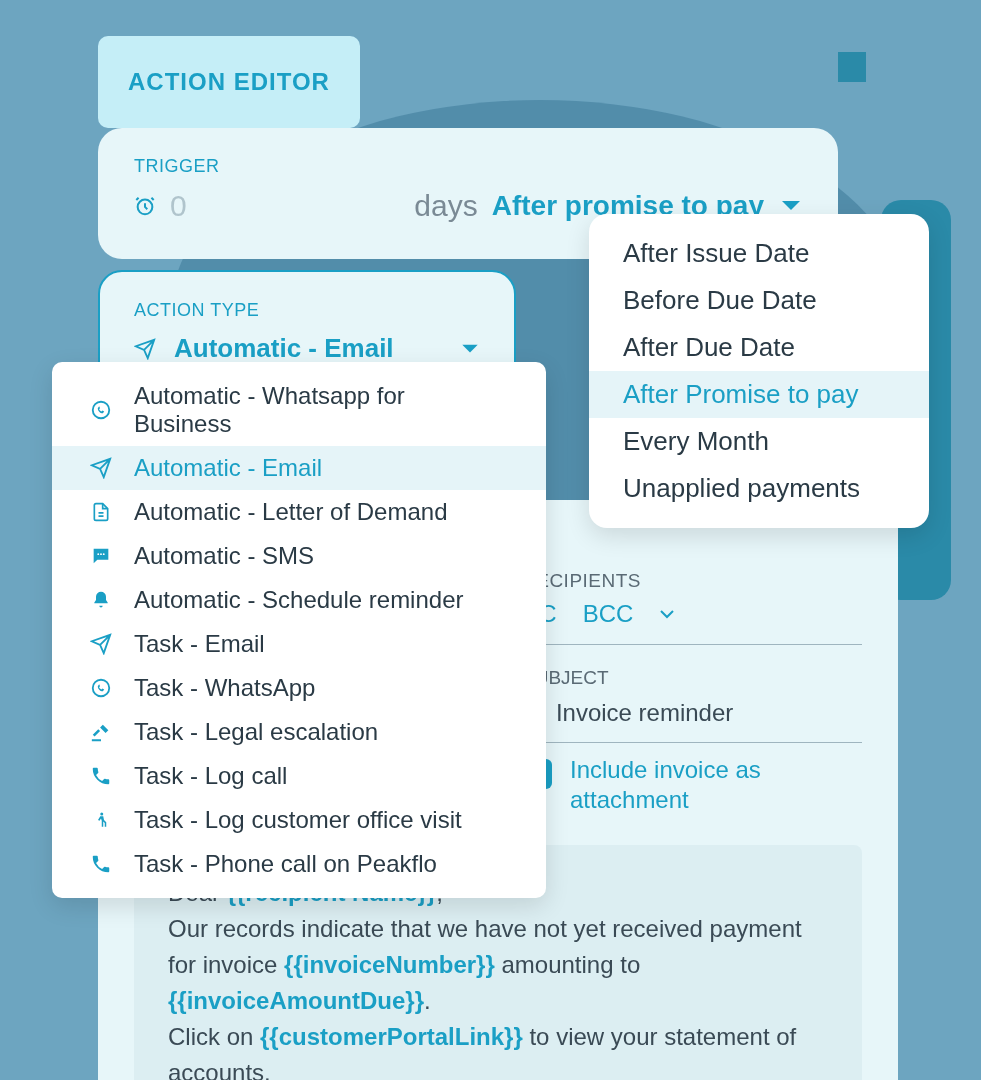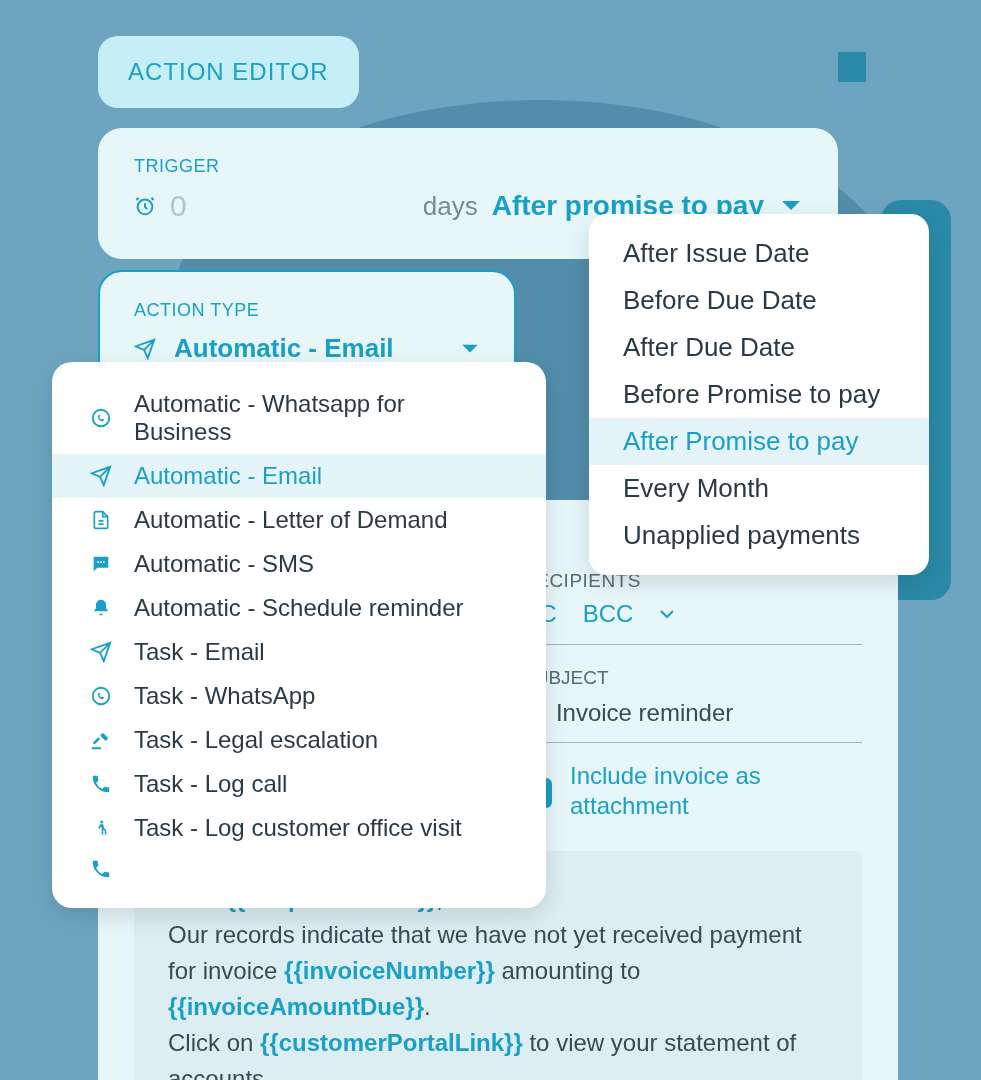--- a/index.html
+++ b/index.html
@@ -1,51 +1,51 @@
 <!DOCTYPE html>
 <html><head>
 <meta charset="utf-8">
 <style>
 * { box-sizing: border-box; margin: 0; padding: 0; font-family: -apple-system, BlinkMacSystemFont, 'Segoe UI', sans-serif; }
 body { background: #6da5c0; width: 981px; height: 1080px; position: relative; overflow: hidden; }
-.badge { position: absolute; top: 36px; left: 98px; background: #c5eef7; color: #1a9fc5; font-size: 24px; font-weight: 400; letter-spacing: 1px; padding: 22px 30px; border-radius: 20px; z-index: 10; }
+.badge { position: absolute; top: 36px; left: 98px; background: #c5eef7; color: #1a9fc5; font-size: 24px; font-weight: 700; letter-spacing: 1px; padding: 32px 30px; border-radius: 10px; z-index: 10; }
 .top-icon { position: absolute; top: 52px; right: 115px; width: 28px; height: 30px; background: #2a8aa8; z-index: 1; }
 .bg-blob { position: absolute; top: 100px; left: 170px; width: 740px; height: 430px; background: #2a6a8a; border-radius: 50%; opacity: 0.4; z-index: 0; }
 .bg-blob2 { position: absolute; top: 200px; right: 30px; width: 70px; height: 400px; background: #2a8aa8; border-radius: 20px; z-index: 0; }
 .card { background: #e7f6f9; border-radius: 24px; position: absolute; z-index: 5; }
 .trigger-card { top: 128px; left: 98px; width: 740px; padding: 28px 36px 36px 36px; }
 .section-label { color: #1a9fc5; font-size: 18px; font-weight: 500; letter-spacing: 0.5px; margin-bottom: 12px; }
 .trigger-row { display: flex; align-items: center; justify-content: space-between; }
 .trigger-left { display: flex; align-items: center; gap: 14px; }
-.days-text { color: #7a8a95; font-size: 26px; margin-right: 14px; }
+.days-text { color: #7a8a95; font-size: 30px; margin-right: 14px; }
 .trigger-select { color: #1a9fc5; font-size: 28px; font-weight: 600; display: flex; align-items: center; gap: 16px; cursor: pointer; }
 .trigger-right { display: flex; align-items: center; }
 .zero { color: #b0c4cc; font-size: 30px; }
 .dropdown-trigger-menu { position: absolute; top: 214px; right: 52px; width: 340px; background: #fff; border-radius: 18px; box-shadow: 0 8px 24px rgba(0,0,0,0.12); padding: 16px 0; z-index: 50; }
 .dd-item { padding: 8px 34px; font-size: 26px; color: #2a3a45; cursor: pointer; }
 .dd-item.selected { color: #1a9fc5; background: #e5f4f8; }
 .action-card { top: 270px; left: 98px; width: 418px; border: 2px solid #1a9fc5; padding: 28px 34px 34px 34px; z-index: 6; }
 .action-select-row { display: flex; align-items: center; justify-content: space-between; margin-top: 4px; }
 .action-select-left { display: flex; align-items: center; gap: 18px; }
 .action-name { color: #1a9fc5; font-size: 26px; font-weight: 600; }
-.action-dropdown { position: absolute; top: 362px; left: 52px; width: 494px; background: #fff; border-radius: 20px; box-shadow: 0 8px 24px rgba(0,0,0,0.12); padding: 20px 0; z-index: 60; }
+.action-dropdown { position: absolute; top: 362px; left: 52px; width: 494px; background: #fff; border-radius: 10px; box-shadow: 0 8px 24px rgba(0,0,0,0.12); padding: 12px 0; z-index: 60; }
 .action-item { display: flex; align-items: center; gap: 22px; padding: 8px 38px; font-size: 24px; color: #2a3a45; cursor: pointer; }
 .action-item.selected { background: #e5f4f8; color: #1a9fc5; }
 .ai-icon { width: 22px; height: 22px; display: flex; align-items: center; justify-content: center; flex-shrink: 0; }
 .details-card { top: 500px; left: 98px; width: 800px; padding: 34px 36px 40px 36px; z-index: 4; }
 .two-col { display: flex; gap: 48px; margin-top: 36px; }
 .col { flex: 1; }
 .col-left { visibility: hidden; }
 .col .section-label { color: #5a6a75; font-size: 19px; margin-bottom: 8px; }
 .recipients-row { display: flex; align-items: center; gap: 26px; color: #1a9fc5; font-size: 24px; font-weight: 500; border-bottom: 1px solid #9fb5bf; padding-bottom: 16px; }
 .subject-label { color: #5a6a75; font-size: 19px; margin-top: 22px; margin-bottom: 8px; }
 .subject-row { display: flex; align-items: center; gap: 18px; border-bottom: 1px solid #9fb5bf; padding-bottom: 14px; }
 .subject-row .t-icon { color: #1a9fc5; font-size: 26px; font-weight: 700; }
 .subject-text { color: #3a4a55; font-size: 24px; }
-.checkbox-row { display: flex; align-items: center; gap: 18px; margin-top: 18px; }
+.checkbox-row { display: flex; align-items: flex-start; gap: 18px; margin-top: 12px; }
 .checkbox { width: 30px; height: 30px; background: #1a9fc5; border-radius: 6px; display: flex; align-items: center; justify-content: center; flex-shrink: 0; margin-top: 4px; }
 .check-label { color: #1a9fc5; font-size: 24px; line-height: 1.25; }
 .msg-body { background: #dceef2; border-radius: 8px; margin-top: 30px; padding: 30px 34px; font-size: 24px; color: #3a4a55; line-height: 1.5; }
 .placeholder { color: #1a9fc5; font-weight: 600; }
 svg { display: block; }
 </style>
 </head>
 <body>
 
 <div class="bg-blob"></div>
@@ -78,21 +78,20 @@
         </span>
       </div>
     </div>
   </div>
 </div>
 
 <div class="dropdown-trigger-menu">
   <div class="dd-item">After Issue Date</div>
   <div class="dd-item">Before Due Date</div>
   <div class="dd-item">After Due Date</div>
-  <div class="dd-item">Before Promise to pay</div>
   <div class="dd-item selected">After Promise to pay</div>
   <div class="dd-item">Every Month</div>
   <div class="dd-item">Unapplied payments</div>
 </div>
 
 <div class="card action-card">
   <div class="section-label">ACTION TYPE</div>
   <div class="action-select-row">
     <div class="action-select-left">
       <span class="ai-icon">
@@ -197,20 +196,21 @@
         </svg>
       </span>
     <span>Task - Log customer office visit</span>
   </div>
   <div class="action-item">
     <span class="ai-icon">
         <svg width="22" height="22" viewBox="0 0 24 24" fill="#1a9fc5">
           <path d="M6.6 10.8a15 15 0 006.6 6.6l2.2-2.2a1 1 0 011-.25 11.4 11.4 0 003.6.6 1 1 0 011 1V20a1 1 0 01-1 1A17 17 0 013 4a1 1 0 011-1h3.5a1 1 0 011 1 11.4 11.4 0 00.6 3.6 1 1 0 01-.25 1l-2.25 2.2z"></path>
         </svg>
       </span>
+    <span>Task - Phone call on Peakflo</span>
   </div>
 </div>
 
 <div class="card details-card">
   <div class="two-col">
     <div class="col col-left"></div>
     <div class="col">
       <div class="section-label">RECIPIENTS</div>
       <div class="recipients-row">
         <span>CC</span>

